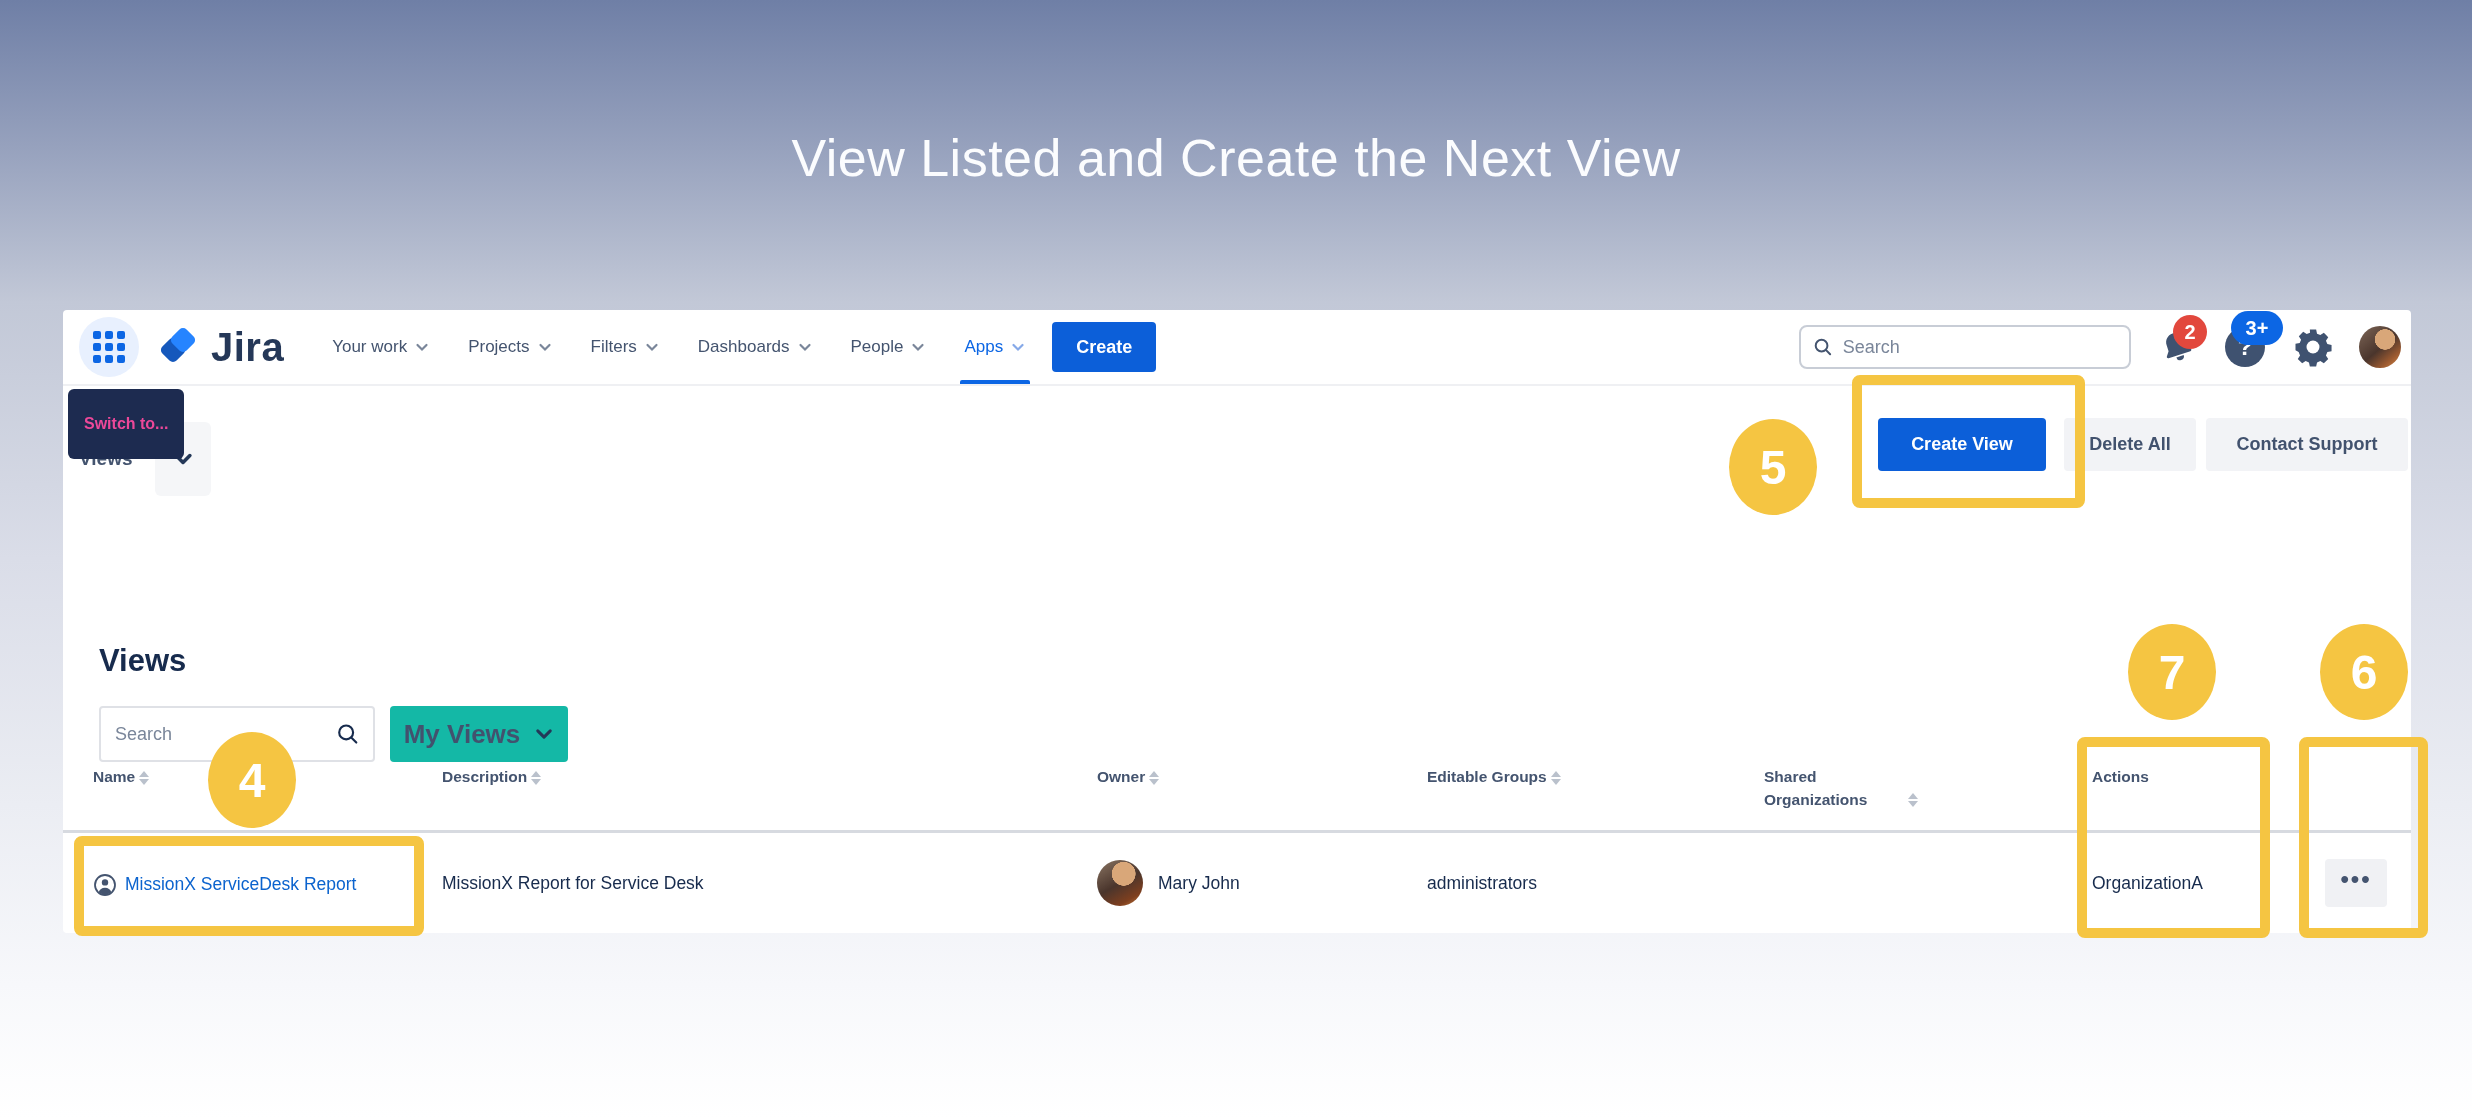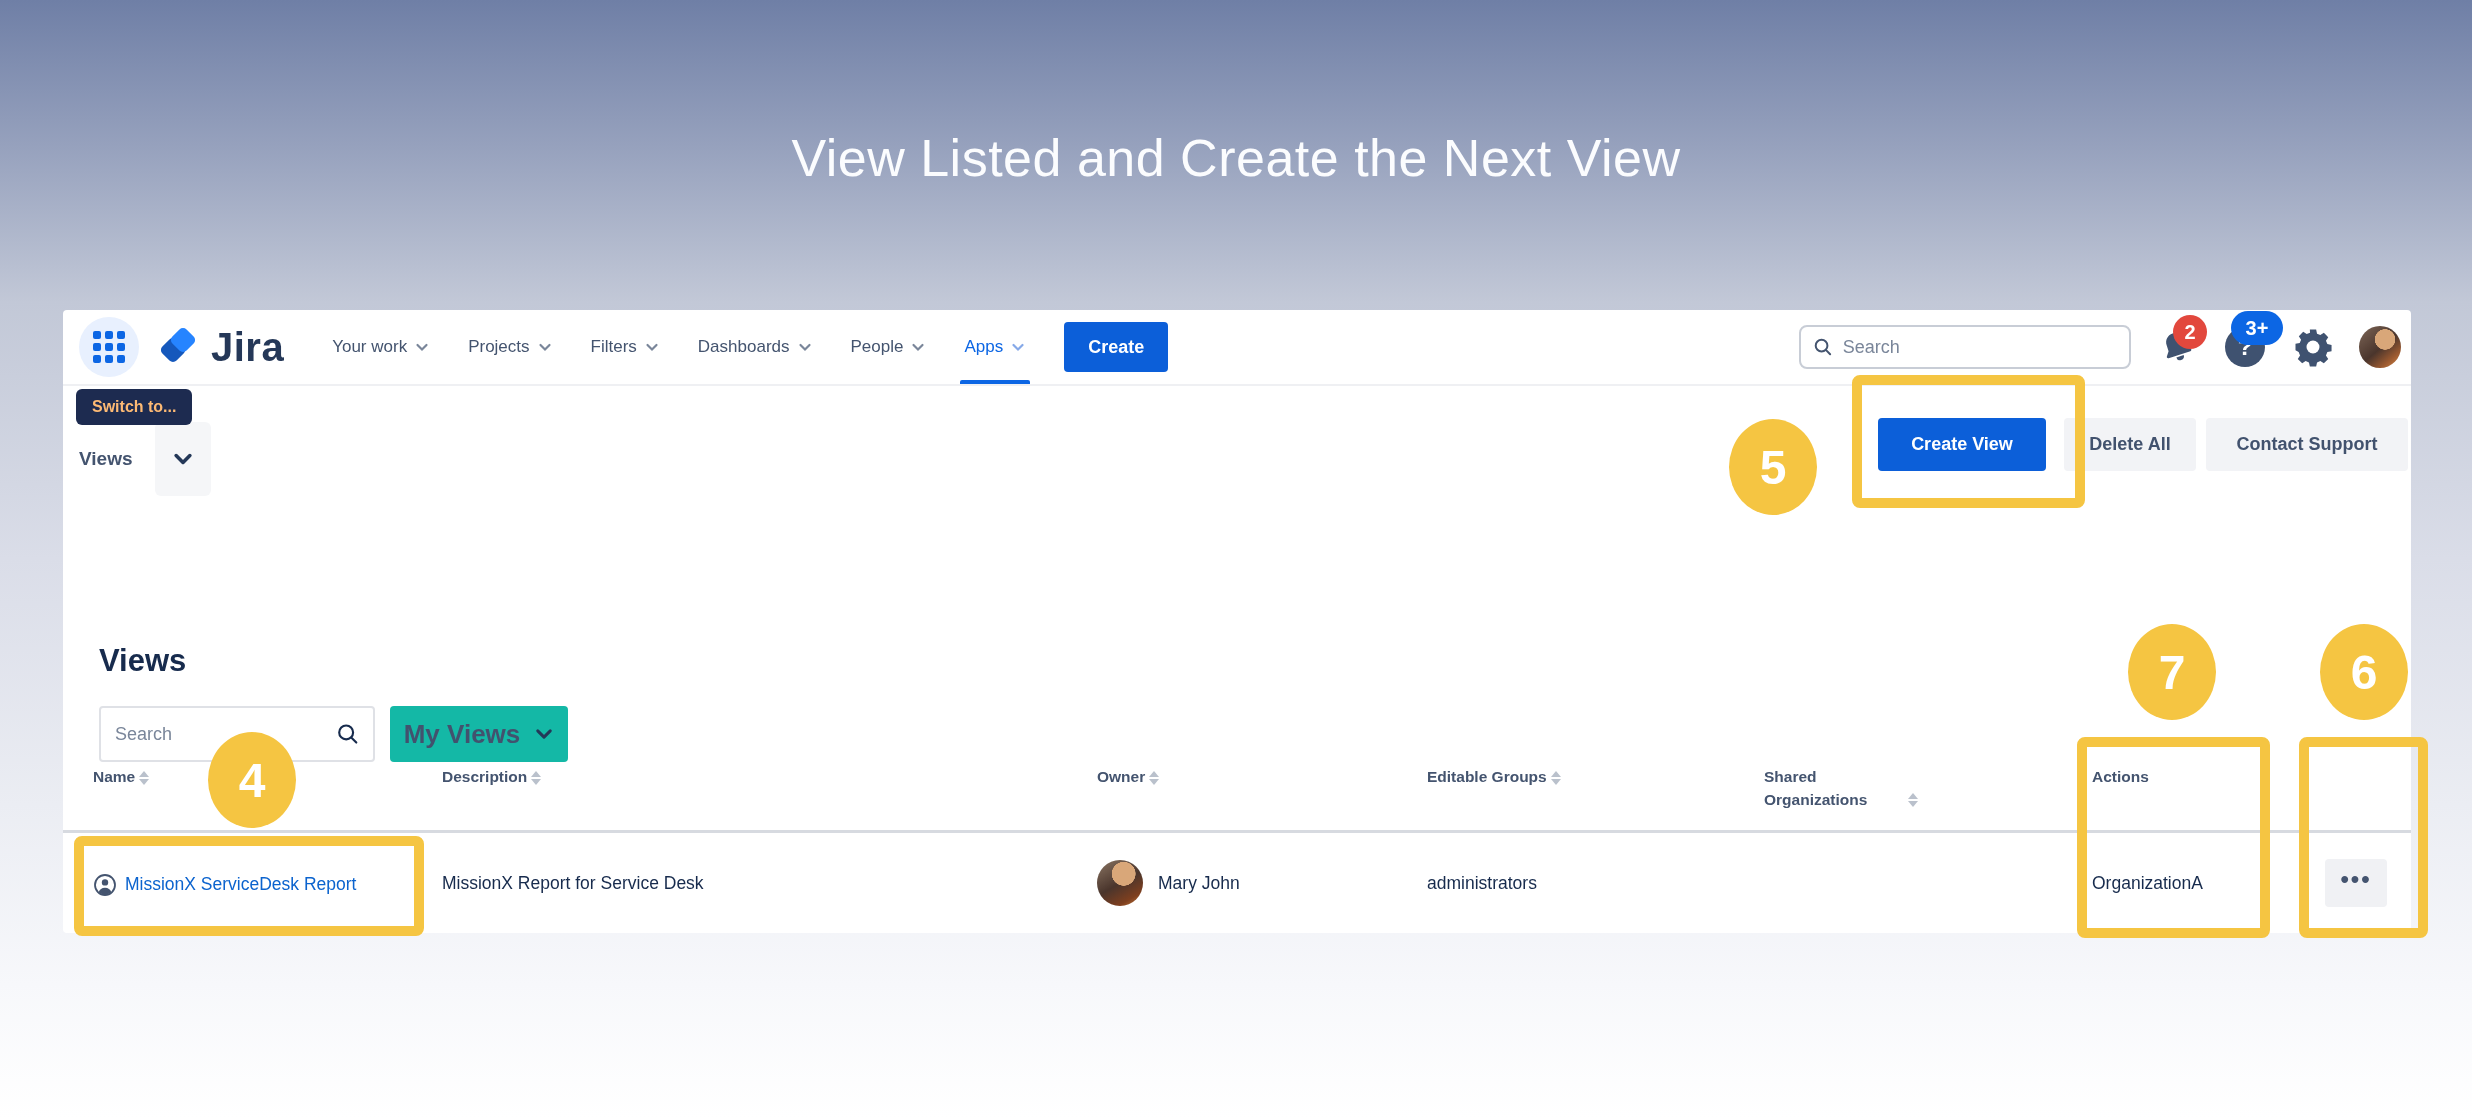--- a/index.html
+++ b/index.html
@@ -33,21 +33,21 @@
   .logo { display:flex; align-items:center; margin-left:16px; flex:0 0 auto; }
   .logo-text { font-size:40px; font-weight:600; color:#253858; margin-left:10px; letter-spacing:.5px; }
   .nav-items { display:flex; align-items:center; margin-left:34px; gap:10px; height:100%; }
   .nav-item {
     display:flex; align-items:center; gap:7px; padding:0 14px; height:100%;
     font-size:17px; font-weight:400; color:#44546F; cursor:pointer; position:relative; white-space:nowrap;
   }
   .nav-item.active { color:#0C66E4; }
   .nav-item.active .underline { position:absolute; left:10px; right:10px; bottom:0; height:4px; background:#0C66E4; border-radius:2px 2px 0 0; }
   .btn-create {
-    margin-left:24px; background:#0C5FD9; color:#fff; border:none; border-radius:4px;
+    margin-left:12px; background:#0C5FD9; color:#fff; border:none; border-radius:4px;
     height:50px; padding:0 24px; font-size:18px; font-weight:600; font-family:inherit; cursor:pointer;
   }
   .nav-right { margin-left:auto; display:flex; align-items:center; gap:24px; }
   .nav-search {
     width:332px; height:44px; border:2px solid #C8CDD6; border-radius:8px;
     display:flex; align-items:center; padding:0 12px; gap:10px; background:#fff;
   }
   .nav-search input { border:none; outline:none; font-size:18px; color:#172B4D; width:100%; font-family:inherit; }
   .nav-search input::placeholder { color:#7A869A; }
   .icon-wrap { position:relative; width:44px; height:48px; display:flex; align-items:center; justify-content:center; cursor:pointer; }
@@ -61,22 +61,22 @@
   }
   .help-circle { width:40px; height:40px; border-radius:50%; background:#3F5270; color:#fff; font-size:24px; font-weight:700; display:flex; align-items:center; justify-content:center; }
   .avatar {
     width:42px; height:42px; border-radius:50%;
     background:radial-gradient(circle at 62% 32%, #D9A779 0 26%, rgba(0,0,0,0) 27%),
                linear-gradient(140deg,#7D6657 0%,#4A352C 52%,#9C5A30 78%,#D88C4A 100%);
     flex:0 0 auto; cursor:pointer;
   }
   
   .tooltip {
-    position:absolute; left:13px; top:79px; background:#1D2B50; color:#fdba74;
-    font-size:16px; font-weight:600; padding:9px 16px; border-radius:6px; z-index:5;
+    position:absolute; left:5px; top:79px; background:#1D2B50; color:#ec4899;
+    font-size:16px; font-weight:600; padding:26px 16px; border-radius:6px; z-index:5;
   }
   .view-switcher { position:absolute; left:16px; top:112px; display:flex; align-items:center; gap:22px; }
   .view-switcher .vs-label { font-size:19px; font-weight:600; color:#44546F; }
   .vs-chevron-btn {
     width:56px; height:74px; background:#F5F6F8; border:none; border-radius:6px;
     display:flex; align-items:center; justify-content:center; cursor:pointer;
   }
   
   .toolbar { position:absolute; top:108px; right:1px; height:53px; }
   .toolbar .tb-btn {

